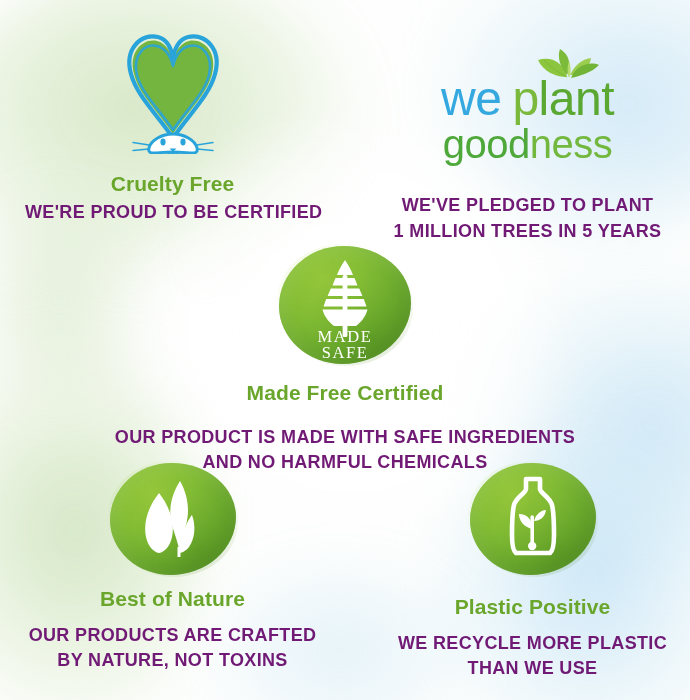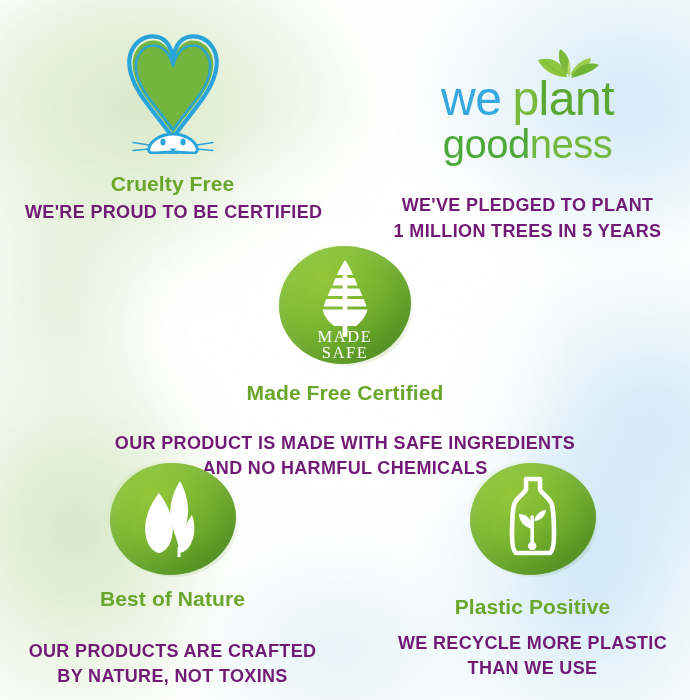--- a/index.html
+++ b/index.html
@@ -263,21 +263,21 @@
         </g>
         <g fill="#ffffff" font-family="'Liberation Serif', serif" text-anchor="middle">
           <text x="66" y="96" font-size="16.5" letter-spacing="1.6">MADE</text>
           <text x="66" y="112" font-size="16.5" letter-spacing="1.6">SAFE</text>
         </g>
       </svg>
     </div>
 
     <div class="heading" style="margin-top:17px;">Made Free Certified</div>
 
-    <div class="body-text" style="margin-top:25px;">
+    <div class="body-text" style="margin-top:19px;">
       <div>OUR PRODUCT IS MADE WITH SAFE INGREDIENTS</div>
       <div>AND NO HARMFUL CHEMICALS</div>
     </div>
   </div>
 
   <div class="cell" style="left:25px; top:463px; width:295px;">
 
     <div class="badge" style="width:126px; height:112px;">
       <div class="blob"></div>
       <svg width="126" height="112" viewBox="0 0 126 112">
@@ -287,21 +287,21 @@
         <path d="M49 30 C 60 44, 65 60, 62 74 C 60 83, 55 89, 49 90 C 43 89, 38 83, 36 74 C 33 60, 38 44, 49 30 Z" fill="#ffffff"></path>
 
         <path d="M82 52 C 86 63, 85 75, 79 84 C 75 89, 71 90, 68 90 C 69 82, 72 70, 77 60 C 79 56, 81 53, 82 52 Z" fill="#ffffff"></path>
 
         <path d="M67.5 84 L 67.5 94 L 70.5 94 L 70.5 84 Z" fill="#ffffff"></path>
       </svg>
     </div>
 
     <div class="heading" style="margin-top:12px;">Best of Nature</div>
 
-    <div class="body-text" style="margin-top:27px;">
+    <div class="body-text" style="margin-top:11px;">
       <div>OUR PRODUCTS ARE CRAFTED</div>
       <div>BY NATURE, NOT TOXINS</div>
     </div>
   </div>
 
   <div class="cell" style="left:385px; top:463px; width:295px;">
 
     <div class="badge" style="width:126px; height:112px;">
       <div class="blob"></div>
       <svg width="126" height="112" viewBox="0 0 126 112">

